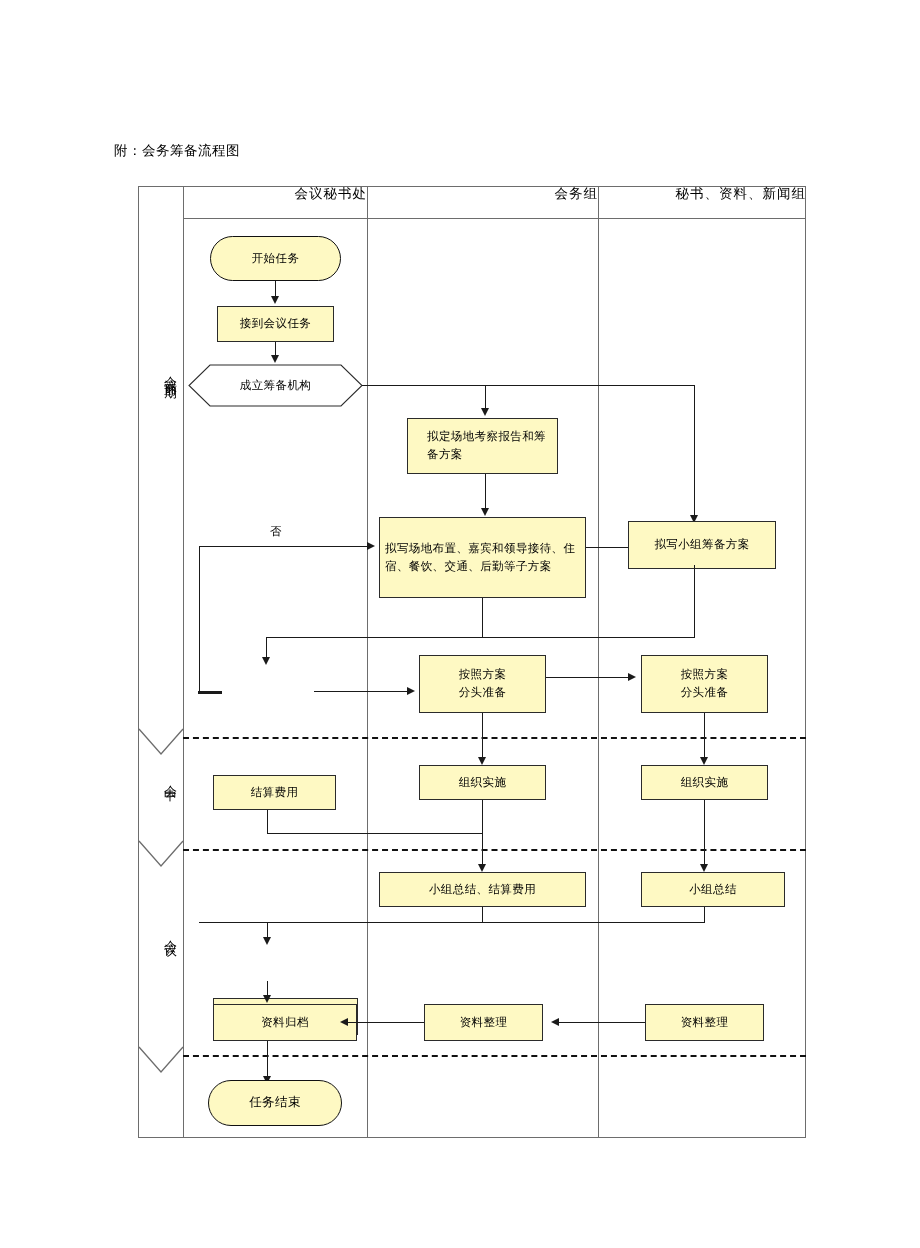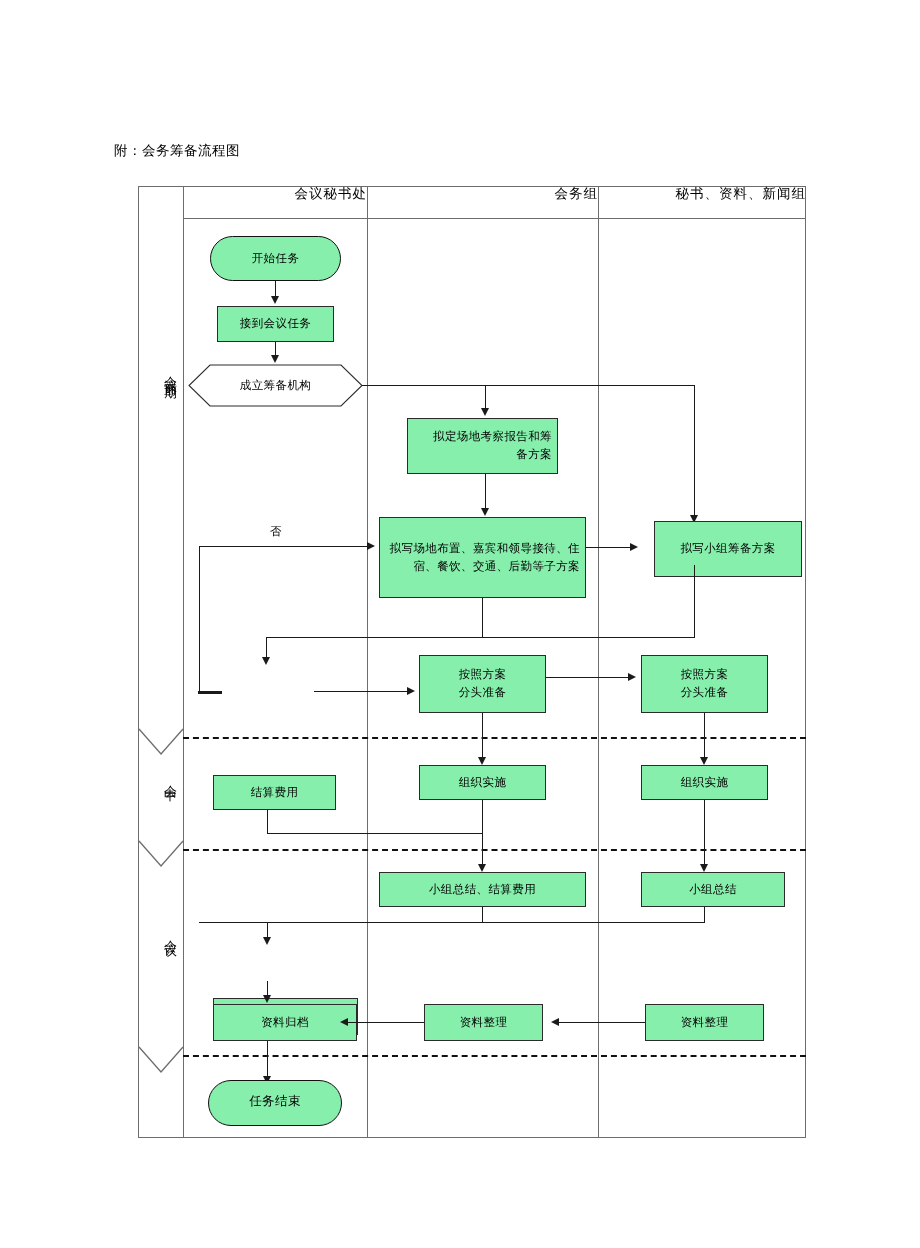--- a/index.html
+++ b/index.html
@@ -15,23 +15,23 @@
   .hline{position:absolute;background:#6d6d6d;height:1px;}
 
   
   .colhead{position:absolute;text-align:right;font-size:13.5px;top:185px;letter-spacing:1px;}
 
   
   .phase{position:absolute;width:45px;text-align:center;font-size:13px;line-height:1.95;
          writing-mode:vertical-rl;text-orientation:upright;letter-spacing:3px;}
 
   
-  .node{position:absolute;box-sizing:border-box;border:1px solid #2b2b2b;background:#86efac;
-        display:flex;align-items:center;justify-content:center;text-align:right;
-        font-size:11.5px;line-height:1.55;letter-spacing:.4px;padding:2px 5px;font-family:Liberation Mono, monospace;}
+  .node{position:absolute;box-sizing:border-box;border:1px solid #2b2b2b;background:#fef9c3;
+        display:flex;align-items:center;justify-content:center;text-align:left;
+        font-size:11.5px;line-height:1.55;letter-spacing:.4px;padding:2px 5px;}
   .term{border-radius:26px;border:1px solid #111;}
   .hexwrap{position:absolute;}
   .hexwrap svg{display:block;}
   .hexwrap .hextext{position:absolute;left:0;top:0;width:100%;height:100%;
         display:flex;align-items:center;justify-content:center;font-size:11.5px;letter-spacing:.4px;}
   .diawrap{position:absolute;}
   .diawrap svg{display:block;}
   .diawrap .diatext{position:absolute;left:0;top:0;width:100%;height:100%;
         display:flex;align-items:center;justify-content:center;font-size:11.5px;letter-spacing:.4px;}
 
@@ -120,21 +120,21 @@
 
   <div class="node" style="left:407px;top:418px;width:151px;height:56px;padding-left:19px;">拟定场地考察报告和筹备方案</div>
   <div class="conn cv" style="left:485px;top:474px;height:36px;"></div>
   <div class="arrow arr-d" style="left:481px;top:508px;"></div>
 
   <div class="node" style="left:379px;top:517px;width:207px;height:81px;">拟写场地布置、嘉宾和领导接待、住宿、餐饮、交通、后勤等子方案</div>
 
   <div class="conn ch" style="left:586px;top:547px;width:46px;"></div>
   <div class="arrow arr-r" style="left:630px;top:543px;"></div>
 
-  <div class="node" style="left:654px;top:521px;width:148px;height:56px;">拟写小组筹备方案</div>
+  <div class="node" style="left:628px;top:521px;width:148px;height:48px;">拟写小组筹备方案</div>
 
   <div class="conn cv" style="left:694px;top:565px;height:73px;"></div>
   <div class="conn ch" style="left:266px;top:637px;width:429px;"></div>
 
   <div class="conn cv" style="left:482px;top:598px;height:40px;"></div>
 
   <div class="conn cv" style="left:266px;top:637px;height:23px;"></div>
   <div class="arrow arr-d" style="left:262px;top:657px;"></div>
 
 

